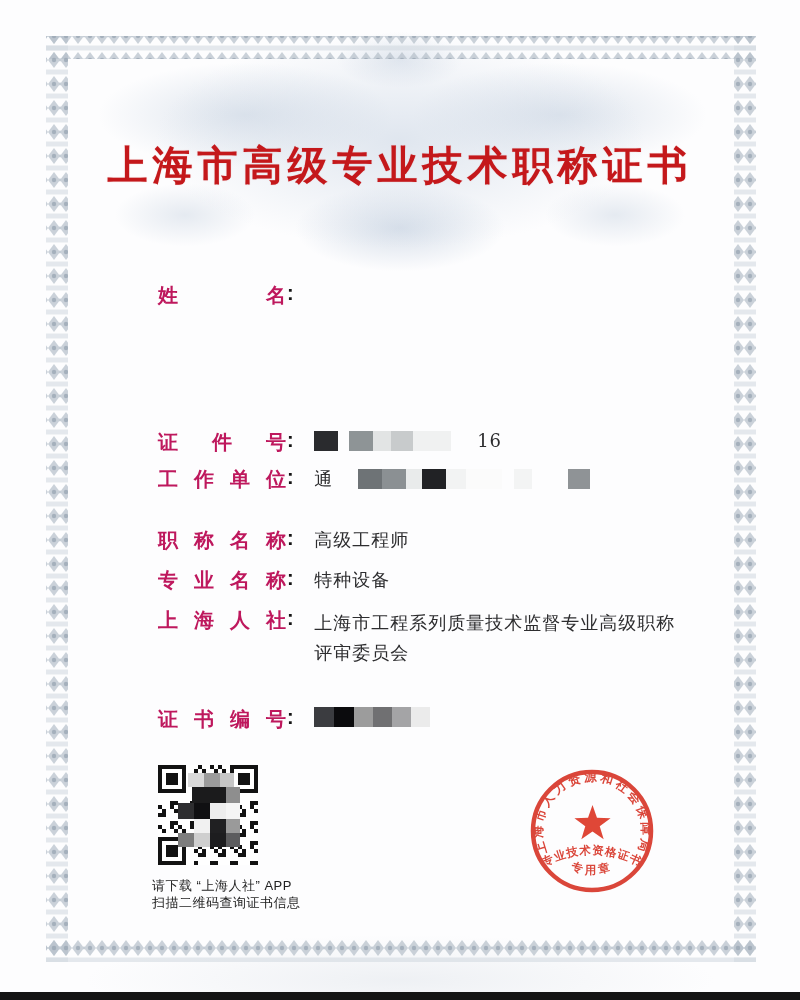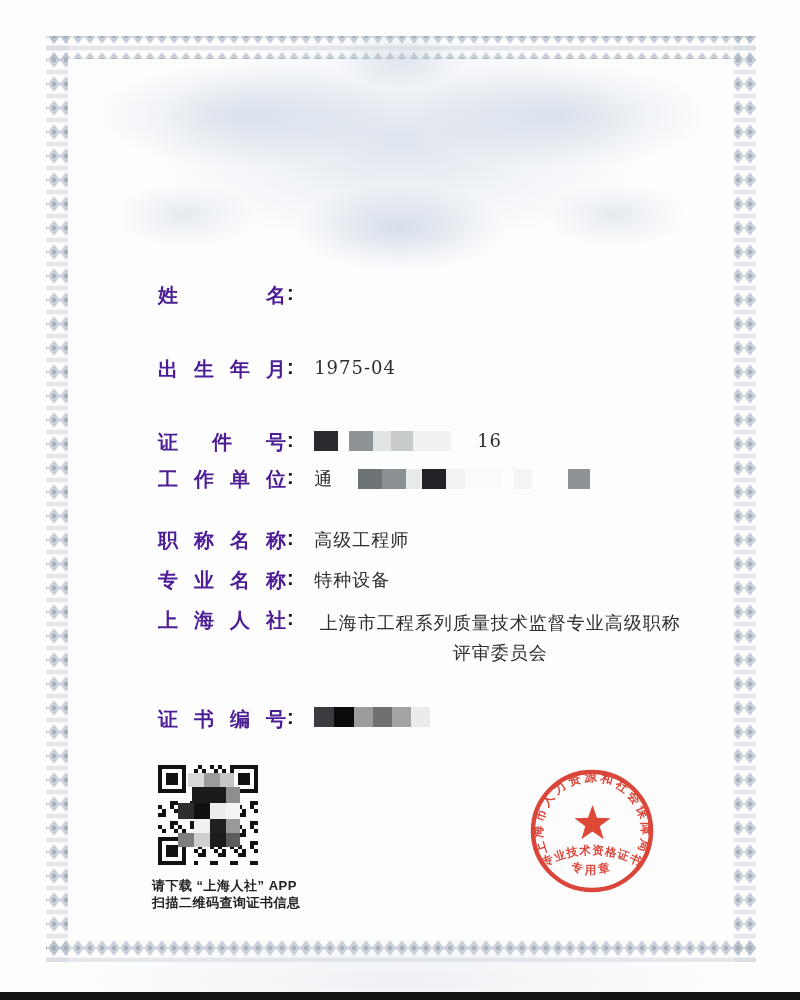--- a/index.html
+++ b/index.html
@@ -23,41 +23,41 @@
   }
   .border-frame{position:absolute;left:0;top:0;pointer-events:none;}
   .title{
     position:absolute;left:0;top:138px;width:100%;text-align:center;
     font-size:40px;font-weight:900;letter-spacing:5px;color:#c4181b;
     text-shadow:0 0 1px rgba(196,24,27,.4);
   }
   .row{position:absolute;left:158px;white-space:nowrap;}
   .flabel{
     display:inline-block;width:128px;vertical-align:top;
-    font-size:20px;font-weight:700;color:#4c1d95;
+    font-size:20px;font-weight:700;color:#be185d;
     text-align:justify;text-align-last:justify;letter-spacing:0;
   }
   .colon{font-size:20px;font-weight:700;color:#141414;margin-left:1px;}
   .fvalue{
     display:inline-block;margin-left:16px;vertical-align:top;margin-top:1px;
     font-family:"DejaVu Serif","Liberation Serif",serif;
     font-size:18px;color:#2d2d2f;letter-spacing:1px;
   }
-  .fvalue.wrap{white-space:normal;width:372px;line-height:30px;text-align:center;}
+  .fvalue.wrap{white-space:normal;width:372px;line-height:30px;}
   .blocks{display:inline-block;vertical-align:-4px;line-height:0;}
   .blocks span{display:inline-block;}
   .suffix,.prefix{
     font-family:"DejaVu Serif","Liberation Serif",serif;font-size:18px;color:#2d2d2f;
   }
   .suffix{margin-left:17px;}
   .prefix{margin-right:10px;}
   .qr-wrap{position:absolute;left:158px;top:765px;width:100px;height:100px;line-height:0;}
   .qr-caption{
     position:absolute;left:152px;top:877px;
-    font-size:13px;font-weight:700;color:#222;line-height:17px;letter-spacing:.5px;
+    font-size:13px;font-weight:400;color:#222;line-height:17px;letter-spacing:.5px;
   }
   .seal{position:absolute;left:527px;top:769px;width:132px;height:130px;opacity:.93;}
   .stamp-overlay{
     position:absolute;left:547px;top:855px;
     font-size:25px;font-weight:700;color:#0d0d0d;letter-spacing:1px;white-space:nowrap;
   }
   .scan-edge{position:absolute;left:0;top:992px;width:800px;height:8px;background:#141414;}
 </style>
 </head>
 <body>
@@ -76,31 +76,28 @@
         <rect x="0" y="0" width="24" height="2.5" fill="#cfd7de" opacity="0.55"></rect>
         <rect x="0" y="21.5" width="24" height="2.5" fill="#cfd7de" opacity="0.55"></rect>
       </pattern>
     </defs>
     <rect x="46" y="36" width="710" height="23" fill="url(#lace)"></rect>
     <rect x="46" y="939" width="710" height="23" fill="url(#lace)"></rect>
     <rect x="46" y="36" width="22" height="926" fill="url(#lace)"></rect>
     <rect x="734" y="36" width="22" height="926" fill="url(#lace)"></rect>
   </svg>
 
+  <div class="title">上海市高级专业技术职称证书</div>
 
   <div class="row" style="top:282px">
     <span class="flabel">姓名</span><span class="colon">:</span>
     <span class="fvalue"></span>
   </div>
 
 
-  <div class="row" style="top:356px">
-    <span class="flabel">出生年月</span><span class="colon">:</span>
-    <span class="fvalue">1975-04</span>
-  </div>
 
 
   <div class="row" style="top:429px">
     <span class="flabel">证件号</span><span class="colon">:</span>
     <span class="fvalue"><span class="blocks"><span style="width: 24px; height: 20px; background: rgb(42, 43, 46);"></span><span style="width: 11px; height: 20px; background: transparent;"></span><span style="width: 24px; height: 20px; background: rgb(142, 148, 150);"></span><span style="width: 18px; height: 20px; background: rgb(226, 228, 228);"></span><span style="width: 22px; height: 20px; background: rgb(200, 203, 204);"></span><span style="width: 38px; height: 20px; background: rgb(240, 241, 241);"></span><span style="width: 9px; height: 20px; background: transparent;"></span></span><span class="suffix">16</span></span>
   </div>
 
   <div class="row" style="top:466px">
     <span class="flabel">工作单位</span><span class="colon">:</span>
     <span class="fvalue"><span class="prefix">通</span><span class="blocks"><span style="width: 15px; height: 20px; background: transparent;"></span><span style="width: 24px; height: 20px; background: rgb(110, 115, 118);"></span><span style="width: 24px; height: 20px; background: rgb(139, 144, 147);"></span><span style="width: 16px; height: 20px; background: rgb(233, 235, 235);"></span><span style="width: 24px; height: 20px; background: rgb(33, 34, 37);"></span><span style="width: 20px; height: 20px; background: rgb(242, 243, 243);"></span><span style="width: 36px; height: 20px; background: rgb(251, 251, 251);"></span><span style="width: 12px; height: 20px; background: transparent;"></span><span style="width: 18px; height: 20px; background: rgb(243, 244, 244);"></span><span style="width: 36px; height: 20px; background: transparent;"></span><span style="width: 22px; height: 20px; background: rgb(143, 147, 150);"></span></span></span>

